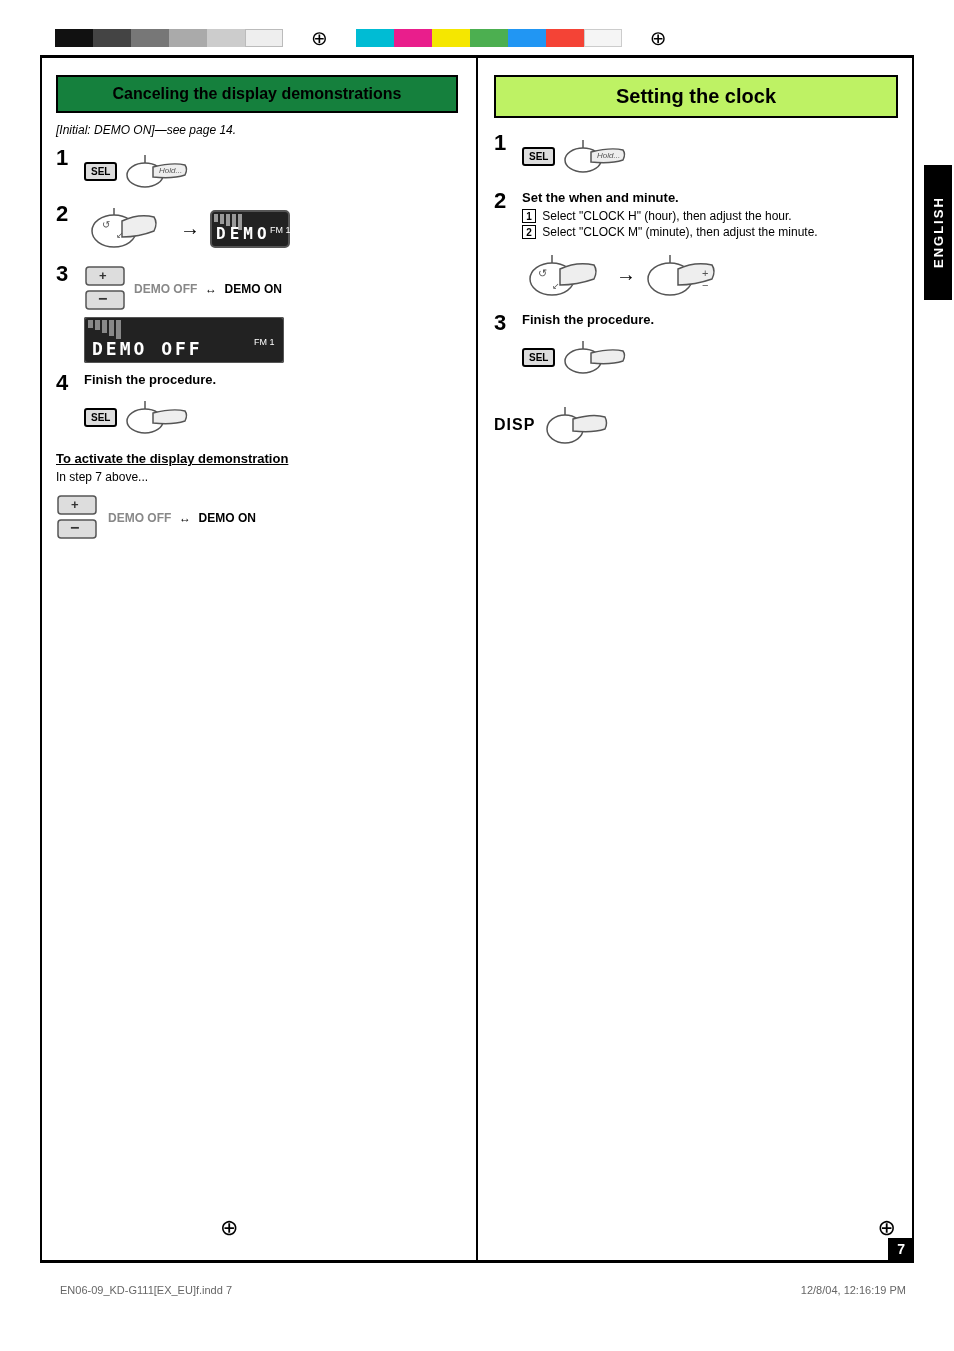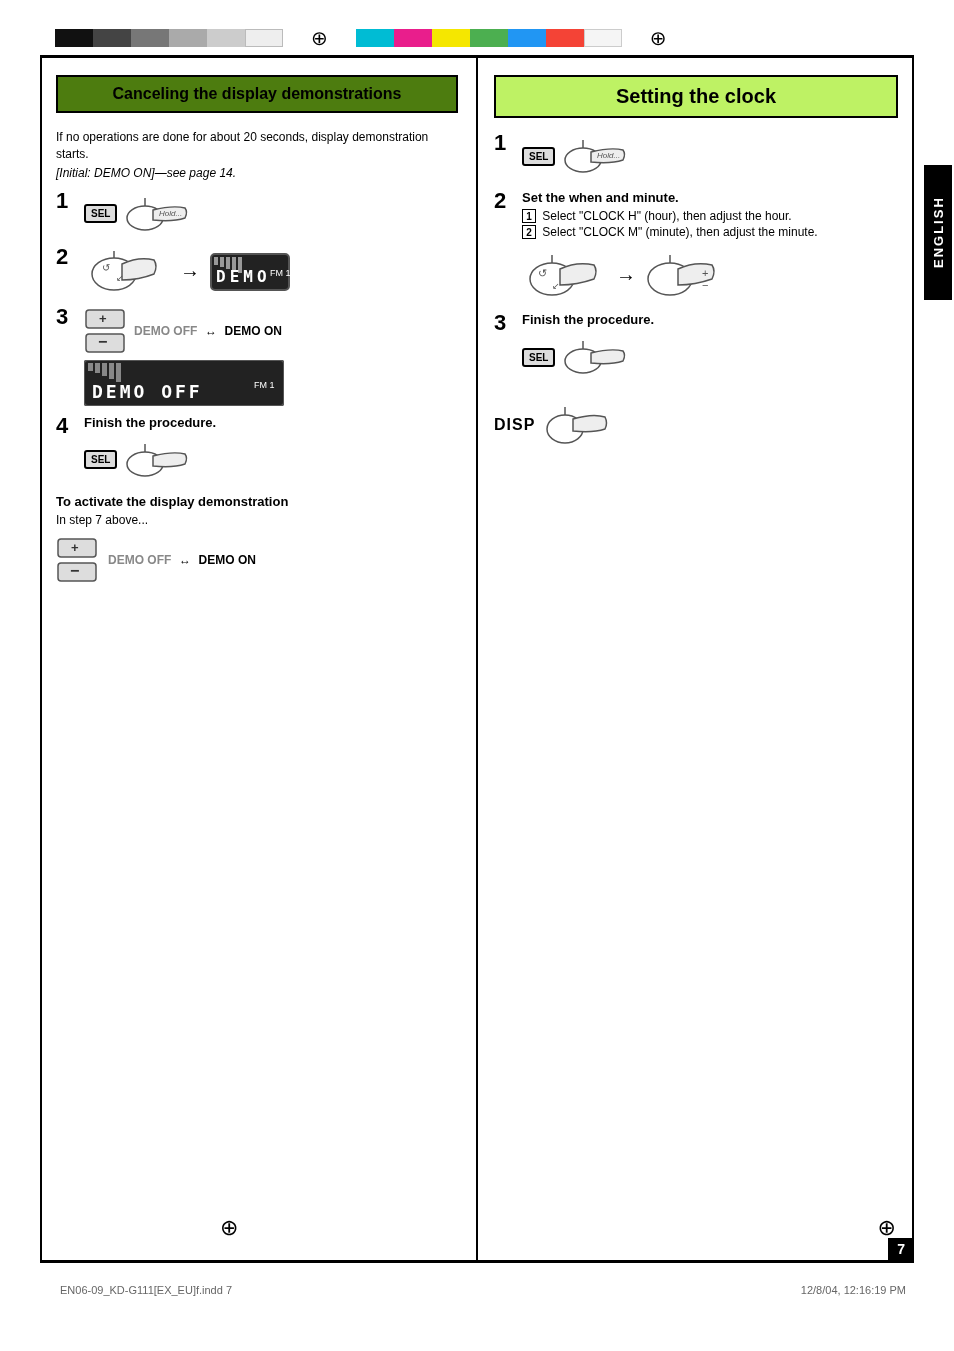--- a/index.html
+++ b/index.html
@@ -52,25 +52,24 @@
 <div style="position:absolute;bottom:88px;left:40px;right:40px;height:3px;background:#000;"></div>
 
 <div style="position:absolute;top:58px;left:40px;width:2px;bottom:91px;background:#000;"></div>
 
 <div style="position:absolute;top:58px;right:40px;width:2px;bottom:91px;background:#000;"></div>
 
 <div style="position:absolute;top:58px;left:476px;width:2px;bottom:91px;background:#000;"></div>
 
 <div style="position:absolute;top:65px;left:42px;width:430px;padding:10px 14px;">
 
-  <div style="border:2px solid #000;padding:8px 12px;text-align:center;background:#4d7c0f;margin-bottom:16px;">
+  <div style="border:2px solid #000;padding:8px 12px;text-align:center;background:#15803d;margin-bottom:10px;">
     <h2 style="font-size:16px;font-weight:bold;">Canceling the display demonstrations</h2>
   </div>
 
-  <p style="font-size:12px;margin-bottom:3px;line-height:1.4;">If no operations are done for about 20 seconds, display demonstration starts.</p>
   <p style="font-size:12px;font-style:italic;margin-bottom:10px;">[Initial: DEMO ON]—see page 14.</p>
 
   <div style="display:flex;align-items:flex-start;margin-bottom:8px;">
     <span style="font-size:22px;font-weight:bold;min-width:28px;line-height:1;">1</span>
     <div style="flex:1;">
 
       <div style="display:flex;align-items:center;gap:6px;">
         <div style="border:2px solid #000;border-radius:3px;padding:2px 5px;font-size:10px;font-weight:bold;background:#ddd;display:inline-block;">SEL</div>
 
         <svg width="70" height="48">
@@ -153,21 +152,21 @@
         <div style="border:2px solid #000;border-radius:3px;padding:2px 5px;font-size:10px;font-weight:bold;background:#ddd;display:inline-block;">SEL</div>
         <svg width="70" height="48">
           <ellipse cx="22" cy="28" rx="18" ry="12" fill="none" stroke="#555" stroke-width="1.5"></ellipse>
           <line x1="22" y1="16" x2="22" y2="8" stroke="#555" stroke-width="1.5"></line>
           <path d="M30 20 Q50 15 62 18 Q65 22 62 28 Q50 32 30 30 Z" fill="#eee" stroke="#555" stroke-width="1.5"></path>
         </svg>
       </div>
     </div>
   </div>
 
-  <p style="font-size:13px;font-weight:bold;margin-bottom:4px;">To activate the display demonstration</p>
+  <p style="font-size:13px;font-weight:bold;text-decoration:underline;margin-bottom:4px;">To activate the display demonstration</p>
   <p style="font-size:12px;margin-bottom:8px;">In step 7 above...</p>
   <div style="display:flex;align-items:center;gap:8px;">
     <svg width="44" height="50">
       <rect x="2" y="4" width="38" height="18" rx="3" fill="#ddd" stroke="#555" stroke-width="1.5"></rect>
       <text x="15" y="17" font-size="13" font-weight="bold" fill="#333">+</text>
       <rect x="2" y="28" width="38" height="18" rx="3" fill="#ddd" stroke="#555" stroke-width="1.5"></rect>
       <text x="14" y="41" font-size="16" font-weight="bold" fill="#333">−</text>
     </svg>
     <div>
       <span style="color:#888;font-size:12px;font-weight:bold;">DEMO OFF</span>

